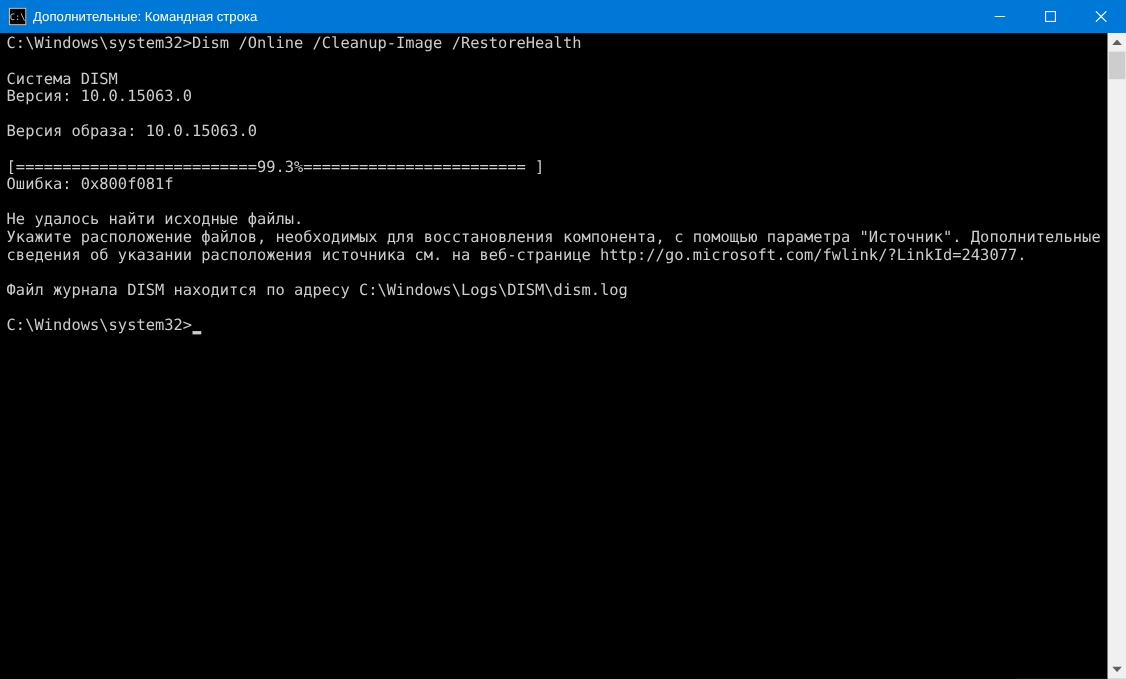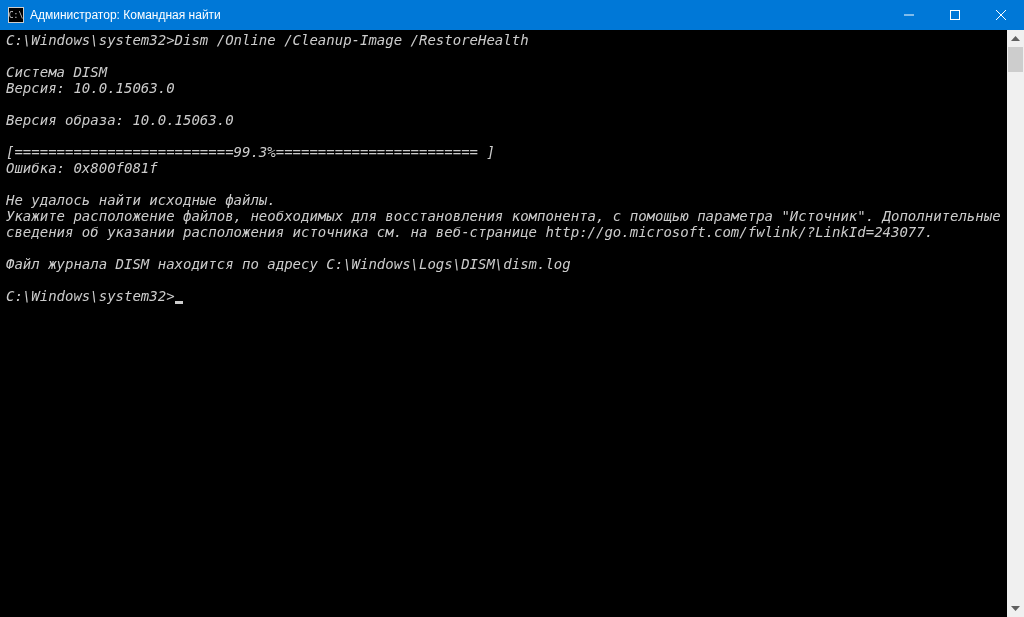--- a/index.html
+++ b/index.html
@@ -57,21 +57,20 @@
     color: #fff;
     font-size: 10px;
     cursor: pointer;
   }
   .titlebar-btn svg { stroke: #fff; fill: none; }
   .content-wrapper {
     flex: 1;
     display: flex;
     background: #000;
     position: relative;
-    font-style: italic;
   }
   .terminal {
     flex: 1;
     padding: 2px 0 2px 6px;
     color: #cccccc;
     font-family: Consolas, "Lucida Console", monospace;
     font-size: 14px;
     line-height: 16px;
     white-space: pre-wrap;
     word-break: break-all;
@@ -125,21 +124,21 @@
 </style>
 </head>
 <body>
 
 <div class="window">
 
   <div class="titlebar">
     <div class="titlebar-icon">
       <span>C:\</span>
     </div>
-    <div class="titlebar-title">Администратор: Командная найти</div>
+    <div class="titlebar-title">Дополнительные: Командная строка</div>
     <div class="titlebar-buttons">
       <div class="titlebar-btn">
         <svg width="10" height="10" viewBox="0 0 10 10">
             <line x1="0" y1="5" x2="10" y2="5" stroke-width="1"></line>
           </svg>
       </div>
       <div class="titlebar-btn">
         <svg width="10" height="10" viewBox="0 0 10 10">
             <rect x="0.5" y="0.5" width="9" height="9" stroke-width="1"></rect>
           </svg>

